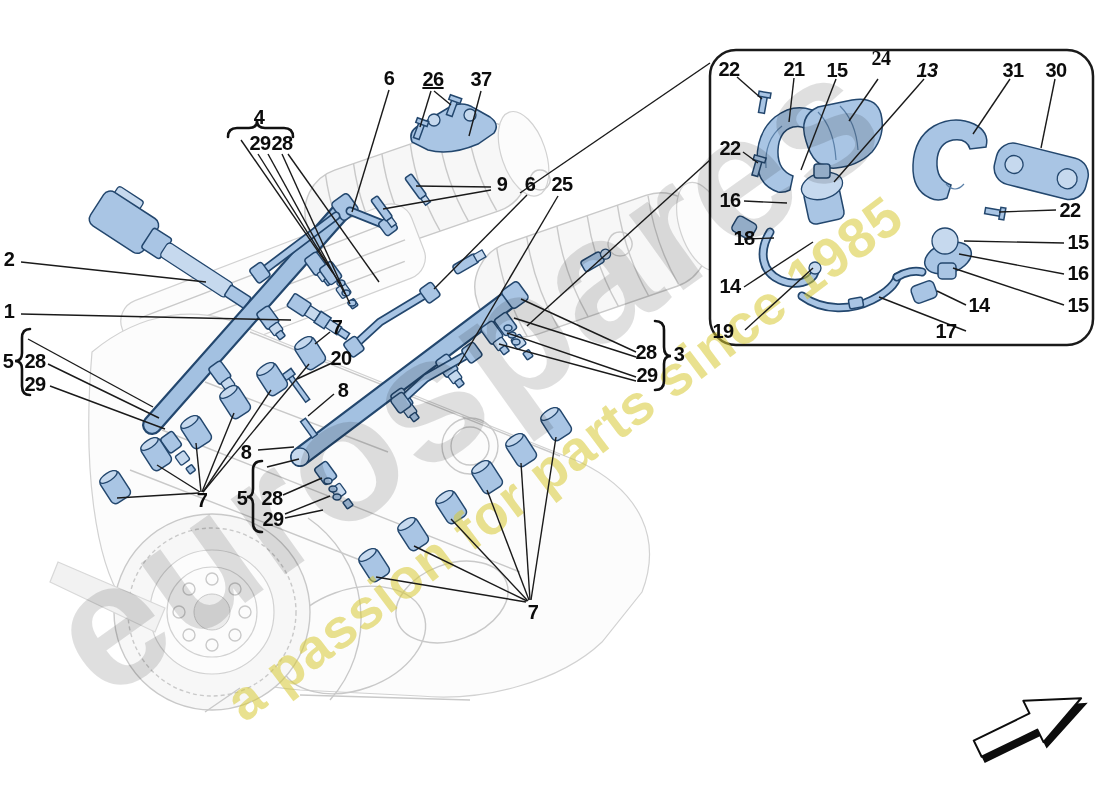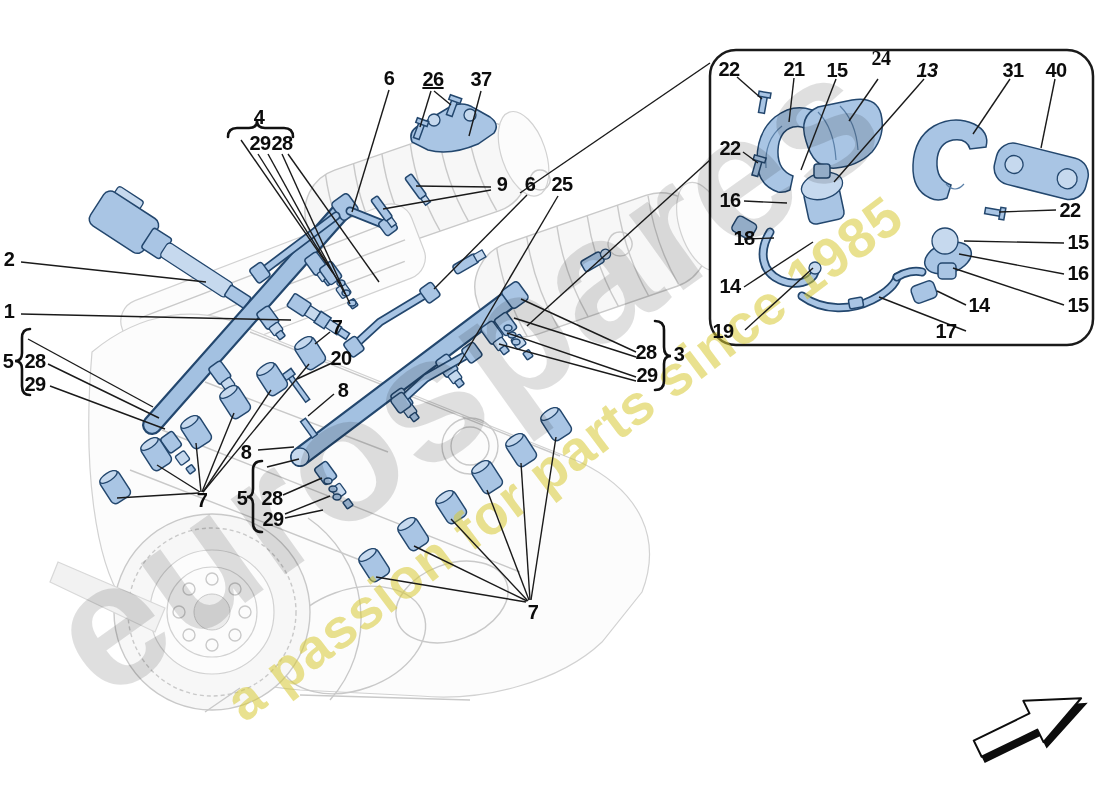--- a/index.html
+++ b/index.html
@@ -474,21 +474,21 @@
       <span class="callout" style="left: 646px; top: 352px;">28</span>
       <span class="callout" style="left: 679px; top: 354px;">3</span>
       <span class="callout" style="left: 647px; top: 375px;">29</span>
       <span class="callout" style="left: 533px; top: 612px;">7</span>
       <span class="callout" style="left: 729px; top: 69px;">22</span>
       <span class="callout" style="left: 794px; top: 69px;">21</span>
       <span class="callout" style="left: 837px; top: 70px;">15</span>
       <span class="callout" style="left: 881px; top: 58px; font-family: Liberation Serif, serif;">24</span>
       <span class="callout" style="left: 927px; top: 70px; font-style: italic;">13</span>
       <span class="callout" style="left: 1013px; top: 70px;">31</span>
-      <span class="callout" style="left: 1056px; top: 70px;">40</span>
+      <span class="callout" style="left: 1056px; top: 70px;">30</span>
       <span class="callout" style="left: 730px; top: 148px;">22</span>
       <span class="callout" style="left: 730px; top: 200px;">16</span>
       <span class="callout" style="left: 744px; top: 238px;">18</span>
       <span class="callout" style="left: 730px; top: 286px;">14</span>
       <span class="callout" style="left: 711px; top: 331px; margin-left: 12px;">19</span>
       <span class="callout" style="left: 1070px; top: 210px;">22</span>
       <span class="callout" style="left: 1078px; top: 242px;">15</span>
       <span class="callout" style="left: 1078px; top: 273px;">16</span>
       <span class="callout" style="left: 1078px; top: 305px;">15</span>
       <span class="callout" style="left: 979px; top: 305px;">14</span>

